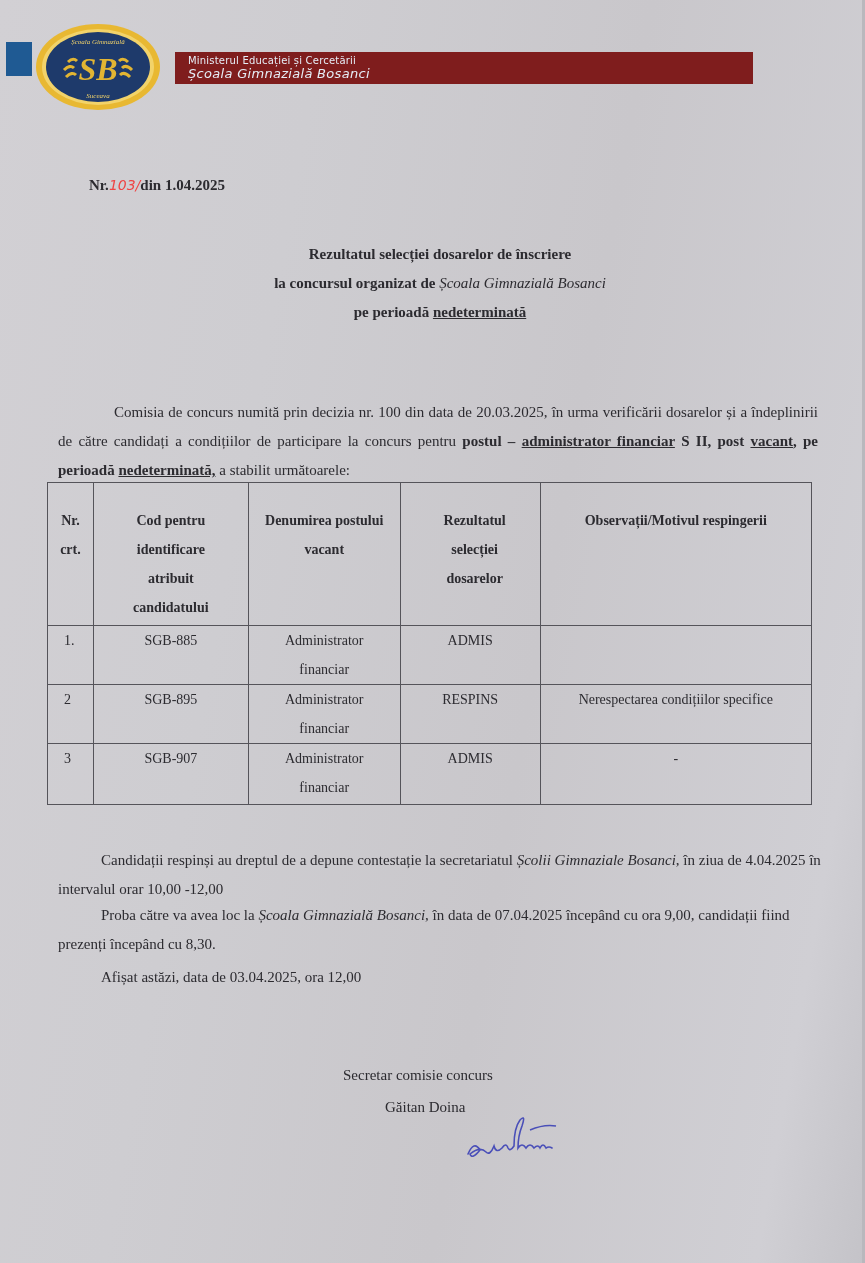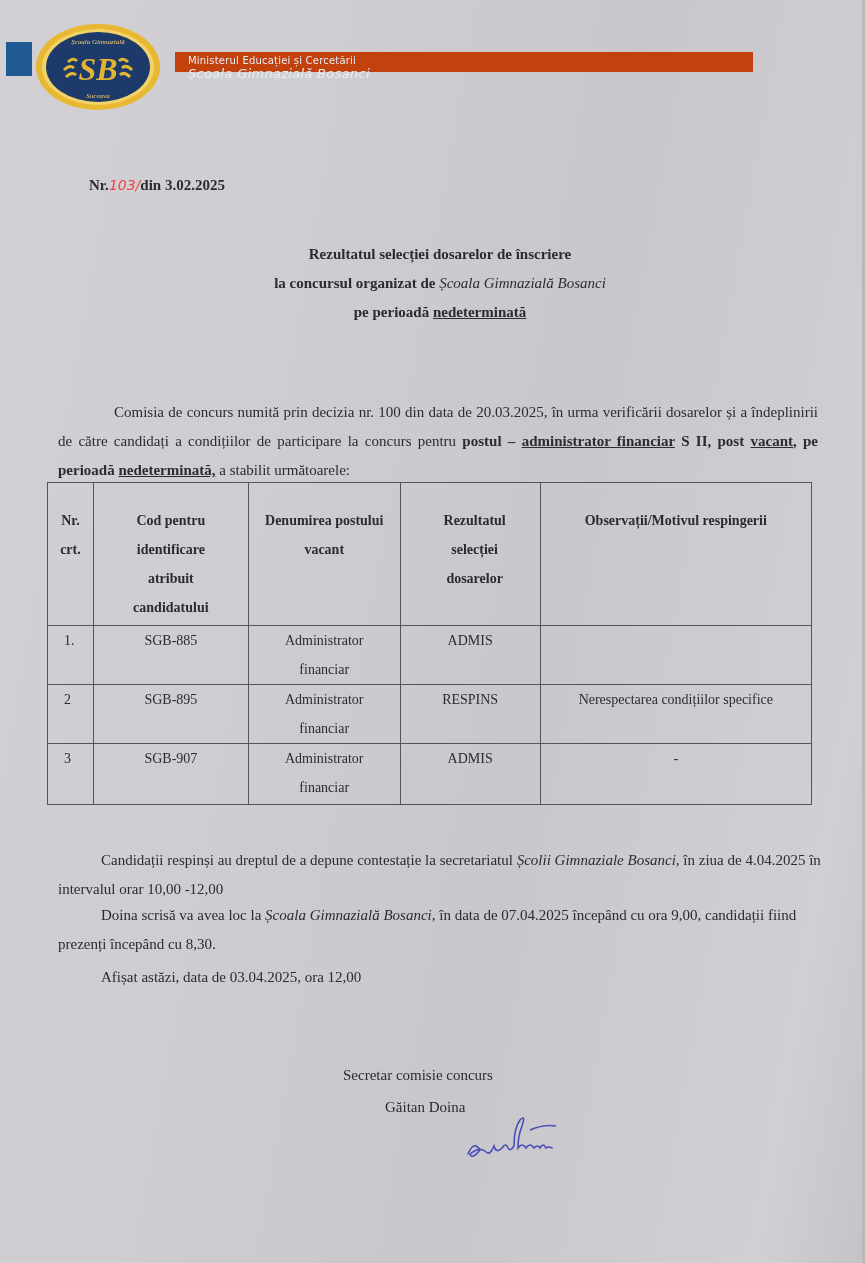--- a/index.html
+++ b/index.html
@@ -17,22 +17,22 @@
   
   .hdr-block {
     position: absolute; left: 6px; top: 42px; width: 26px; height: 34px;
     background: #1f5a93;
   }
   .logo {
     position: absolute; left: 34px; top: 22px; width: 128px; height: 90px;
   }
   .logo svg { width: 128px; height: 90px; display: block; }
   .banner {
-    position: absolute; left: 175px; top: 52px; width: 578px; height: 20px;
-    background: #c2410c;
+    position: absolute; left: 175px; top: 52px; width: 578px; height: 32px;
+    background: #7f1d1d;
     color: #e6eef7;
     font-family: "DejaVu Sans", sans-serif;
   }
   .banner-line1 {
     position: absolute; left: 13px; top: 3px; font-size: 10px; letter-spacing: 0.2px;
   }
   .banner-line2 {
     position: absolute; left: 13px; top: 14px; font-size: 13px; font-style: italic; letter-spacing: 0.3px;
   }
   
@@ -102,21 +102,21 @@
     <text x="64" y="76" text-anchor="middle" font-family="Liberation Serif, serif" font-size="7" font-style="italic" fill="#f2d36a">Suceava</text>
   </svg>
 </div>
 
 <div class="banner">
   <div class="banner-line1">Ministerul Educației și Cercetării</div>
   <div class="banner-line2">Școala Gimnazială Bosanci</div>
 </div>
 
 <div class="doc-number">
-  <span>Nr.</span><span class="hand">103</span><span class="hand">/</span><span>din 3.02.2025</span>
+  <span>Nr.</span><span class="hand">103</span><span class="hand">/</span><span>din 1.04.2025</span>
 </div>
 
 <div class="title">
   <div>Rezultatul selecției dosarelor de înscriere</div>
   <div><span>la concursul organizat de </span><span class="it">Școala Gimnazială Bosanci</span></div>
   <div><span>pe perioadă </span><span class="u">nedeterminată</span></div>
 </div>
 
 <div class="para p1">
   <span class="indent"></span><span>Comisia de concurs numită prin decizia nr. 100  din data de 20.03.2025, în urma verificării dosarelor și a îndeplinirii de către candidați a condițiilor de participare la concurs pentru </span><span class="b">postul –</span>
@@ -161,21 +161,21 @@
     <td>-</td>
   </tr>
 </tbody>
   </table>
 
 <div class="para p2">
   <span style="display:inline-block;width:43px"></span><span>Candidații respinși au dreptul de a depune contestație la secretariatul </span><span class="it">Școlii Gimnaziale Bosanci</span><span>, în ziua de 4.04.2025 în intervalul orar 10,00 -12,00</span>
 </div>
 
 <div class="para p3">
-  <span style="display:inline-block;width:43px"></span><span>Doina scrisă va avea loc la </span><span class="it">Școala Gimnazială Bosanci</span><span>, în data de 07.04.2025 începând cu ora 9,00, candidații fiind prezenți începând cu 8,30.</span>
+  <span style="display:inline-block;width:43px"></span><span>Proba către va avea loc la </span><span class="it">Școala Gimnazială Bosanci</span><span>, în data de 07.04.2025 începând cu ora 9,00, candidații fiind prezenți începând cu 8,30.</span>
 </div>
 
 <div class="para p4">
   <span style="display:inline-block;width:43px"></span><span>Afișat astăzi, data de 03.04.2025, ora 12,00</span>
 </div>
 
 <div class="sig-role">Secretar comisie concurs</div>
 <div class="sig-name">Găitan Doina</div>
 <div class="signature">
   <svg viewBox="0 0 130 60">

